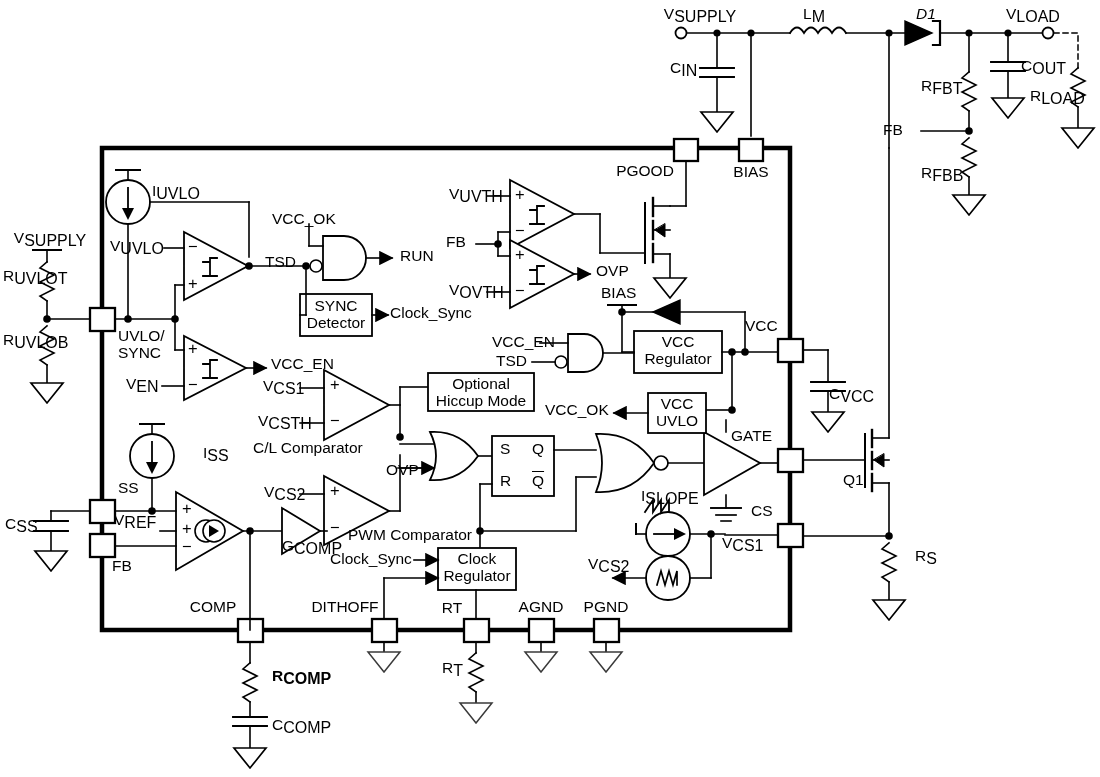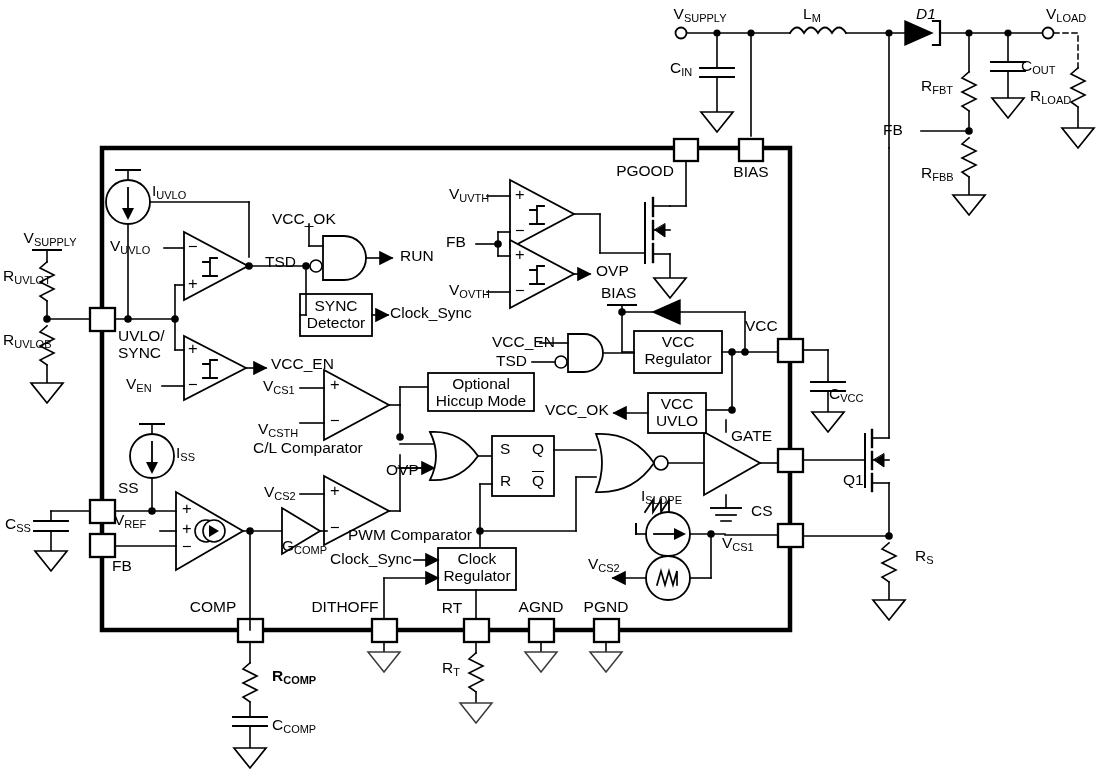--- a/index.html
+++ b/index.html
@@ -3,21 +3,21 @@
 <meta charset="utf-8">
 <style>
   html,body{margin:0;padding:0;background:#ffffff;}
   #root{position:relative;width:1100px;height:777px;background:#fff;
         font-family:"Liberation Sans", sans-serif;overflow:hidden;}
   svg{position:absolute;left:0;top:0;}
   .lbl{position:absolute;font-family:"Liberation Sans",sans-serif;color:#000;
        white-space:nowrap;line-height:1.05;}
   .s16{font-size:16.5px;}
   .s15{font-size:15.5px;}
-  .sub{font-size:11px;vertical-align:baseline;position:relative;top:3px;}
+  .sub{font-size:16px;vertical-align:baseline;position:relative;top:3px;}
   .ctr{transform:translateX(-50%);}
   .two{line-height:1.12;}
 </style>
 </head>
 <body>
 
 <div id="root">
 
 <svg width="1100" height="777" viewBox="0 0 1100 777">
   <defs>
@@ -353,21 +353,21 @@
   <rect x="648" y="393" width="58" height="40" fill="#fff" stroke="#000" stroke-width="1.8"></rect>
   <line x1="648" y1="413" x2="614" y2="413" marker-end="url(#arrwL)"></line>
 
   </g>
 </svg>
 
 <div class="lbl s15 ctr" style="left:700px;top:6px;"><span>V</span><span class="sub">SUPPLY</span></div>
 <div class="lbl s15" style="left:670px;top:60px;"><span>C</span><span class="sub">IN</span></div>
 <div class="lbl s15" style="left:803px;top:6px;"><span>L</span><span class="sub">M</span></div>
 <div class="lbl s15" style="left:916px;top:6px;font-style:italic;"><span>D1</span></div>
-<div class="lbl s15" style="left:1006px;top:6px;margin-left:40px;"><span>V</span><span class="sub">LOAD</span></div>
+<div class="lbl s15" style="left:1006px;top:6px;"><span>V</span><span class="sub">LOAD</span></div>
 <div class="lbl s15" style="left:1021px;top:58px;"><span>C</span><span class="sub">OUT</span></div>
 <div class="lbl s15" style="left:1030px;top:88px;"><span>R</span><span class="sub">LOAD</span></div>
 <div class="lbl s15" style="left:921px;top:78px;"><span>R</span><span class="sub">FBT</span></div>
 <div class="lbl s15" style="left:921px;top:165px;"><span>R</span><span class="sub">FBB</span></div>
 <div class="lbl s15" style="left:883px;top:122px;"><span>FB</span></div>
 
 <div class="lbl s15 ctr" style="left:50px;top:230px;"><span>V</span><span class="sub">SUPPLY</span></div>
 <div class="lbl s15" style="left:3px;top:268px;"><span>R</span><span class="sub">UVLOT</span></div>
 <div class="lbl s15" style="left:3px;top:332px;"><span>R</span><span class="sub">UVLOB</span></div>
 <div class="lbl s15" style="left:5px;top:516px;"><span>C</span><span class="sub">SS</span></div>
@@ -394,25 +394,25 @@
 
 <div class="lbl s15" style="left:152px;top:183px;"><span>I</span><span class="sub">UVLO</span></div>
 <div class="lbl s15" style="left:110px;top:238px;"><span>V</span><span class="sub">UVLO</span></div>
 <div class="lbl s15" style="left:126px;top:376px;"><span>V</span><span class="sub">EN</span></div>
 <div class="lbl s15" style="left:272px;top:211px;"><span>VCC_OK</span></div>
 <div class="lbl s15" style="left:265px;top:254px;"><span>TSD</span></div>
 <div class="lbl s15" style="left:400px;top:248px;"><span>RUN</span></div>
 <div class="lbl s15 two ctr" style="left:336px;top:297px;text-align:center;"><span>SYNC</span><br><span>Detector</span></div>
 <div class="lbl s15" style="left:390px;top:305px;"><span>Clock_Sync</span></div>
 <div class="lbl s15" style="left:271px;top:356px;"><span>VCC_EN</span></div>
-<div class="lbl s15" style="left:176px;top:445px;"><span>I</span><span class="sub">SS</span></div>
+<div class="lbl s15" style="left:176px;top:445px;padding-left:27px;"><span>I</span><span class="sub">SS</span></div>
 <div class="lbl s15" style="left:114px;top:512px;"><span>V</span><span class="sub">REF</span></div>
 <div class="lbl s15" style="left:282px;top:538px;"><span>G</span><span class="sub">COMP</span></div>
 <div class="lbl s15" style="left:263px;top:378px;"><span>V</span><span class="sub">CS1</span></div>
-<div class="lbl s15" style="left:258px;top:413px;margin-top:8px;"><span>V</span><span class="sub">CSTH</span></div>
+<div class="lbl s15" style="left:258px;top:413px;"><span>V</span><span class="sub">CSTH</span></div>
 <div class="lbl s15" style="left:253px;top:440px;"><span>C/L Comparator</span></div>
 <div class="lbl s15 two" style="left:435px;top:375px;text-align:center;width:92px;"><span>Optional</span><br><span>Hiccup Mode</span></div>
 <div class="lbl s15" style="left:264px;top:484px;"><span>V</span><span class="sub">CS2</span></div>
 <div class="lbl s15" style="left:348px;top:527px;"><span>PWM Comparator</span></div>
 <div class="lbl s15" style="left:386px;top:462px;"><span>OVP</span></div>
 <div class="lbl s15" style="left:330px;top:551px;"><span>Clock_Sync</span></div>
 <div class="lbl s15 two" style="left:442px;top:550px;text-align:center;width:70px;"><span>Clock</span><br><span>Regulator</span></div>
 <div class="lbl s15" style="left:500px;top:441px;"><span>S</span></div>
 <div class="lbl s15" style="left:532px;top:441px;"><span>Q</span></div>
 <div class="lbl s15" style="left:500px;top:473px;"><span>R</span></div>

